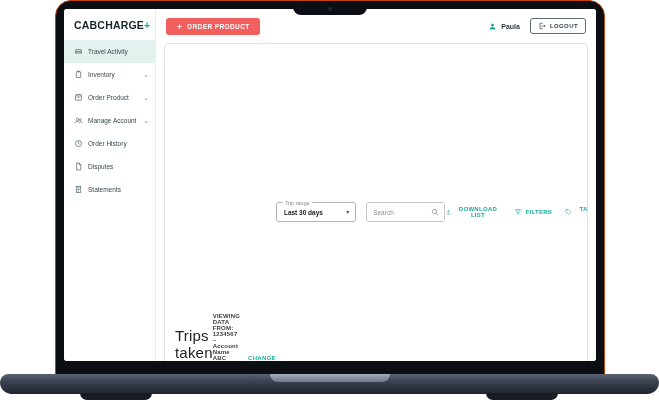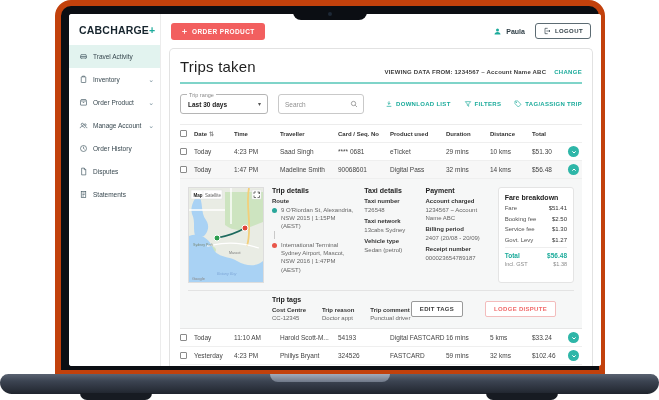--- a/index.html
+++ b/index.html
@@ -1,21 +1,21 @@
 <!DOCTYPE html>
 <html><head>
 <meta charset="utf-8">
 <style>
   * { margin:0; padding:0; box-sizing:border-box; }
   html,body { width:659px; height:400px; background:#fff; font-family:"Liberation Sans", sans-serif; overflow:hidden; }
   .stage { position:relative; width:659px; height:400px; }
 
   
   .screen { position:absolute; left:55px; top:0; width:550px; height:376px;
-            background:#0b0e13; border-radius:16px 16px 0 0; border:6px solid #c2410c; }
+            background:#0b0e13; border-radius:16px 16px 0 0; border:1px solid #c2410c; }
   .display { position:absolute; left:8px; top:8px; width:532px; height:352px;
              background:#fff; border-radius:3px; overflow:hidden; display:flex; }
   .notch { position:absolute; left:50%; transform:translateX(-50%); top:0; width:74px; height:14px;
            background:#0b0e13; border-radius:0 0 8px 8px; z-index:50; }
   .cam { position:absolute; left:50%; top:6px; transform:translate(-50%,0); width:4px; height:4px;
          border-radius:50%; background:#1d2836; }
   .base { position:absolute; left:0; top:374px; width:659px; height:20px;
           background:linear-gradient(180deg,#5a6372 0%,#3c4452 35%,#2b313c 75%,#1f242d 100%);
           border-radius:10px 10px 14px 14px; }
   .groove { position:absolute; left:50%; transform:translateX(-50%); top:0; width:120px; height:8px;
@@ -40,21 +40,21 @@
   .btn-order { display:flex; align-items:center; gap:4px; background:#f25f5f; color:#fff; border:none;
                border-radius:3px; padding:5px 10px; font-size:6.5px; font-weight:bold; letter-spacing:0.4px;
                font-family:inherit; cursor:pointer; }
   .tb-right { margin-left:auto; display:flex; align-items:center; gap:10px; }
   .user { display:flex; align-items:center; gap:4px; font-size:7px; font-weight:bold; color:#2e3d45; }
   .btn-logout { display:flex; align-items:center; gap:4px; background:#fff; color:#2e3d45; border:1px solid #5c6b73;
                 border-radius:3px; padding:3px 7px; font-size:6px; font-weight:bold; letter-spacing:0.4px;
                 font-family:inherit; cursor:pointer; }
 
   .card { flex:1; margin:0 8px; border:1px solid #e2e2e2; border-bottom:none; border-radius:5px 5px 0 0;
-          padding:9px 10px 0; overflow:hidden; display:flex; flex-direction:column; }
+          padding:9px 10px 0; overflow:hidden; display:flex; flex-direction:row; }
   .title-row { display:flex; align-items:flex-end; }
   .page-title { font-size:15px; color:#1f1f1f; letter-spacing:0.2px; }
   .viewing { margin-left:auto; font-size:6px; font-weight:bold; color:#3c3c3c; letter-spacing:0.2px; }
   .change { margin-left:8px; font-size:6px; font-weight:bold; color:#1cab9b; letter-spacing:0.3px; cursor:pointer; }
   .teal-rule { height:2px; background:#7fd4c9; margin-top:7px; }
 
   .filter-row { display:flex; align-items:center; margin-top:10px; }
   .select { position:relative; width:88px; height:20px; border:1px solid #b5b5b5; border-radius:3px; cursor:pointer; }
   .select .flabel { position:absolute; top:-3px; left:6px; font-size:5.5px; color:#8a8a8a; background:#fff; padding:0 2px; }
   .select .value { position:absolute; left:7px; top:0; line-height:19px; font-size:6.5px; font-weight:bold; color:#222; }

